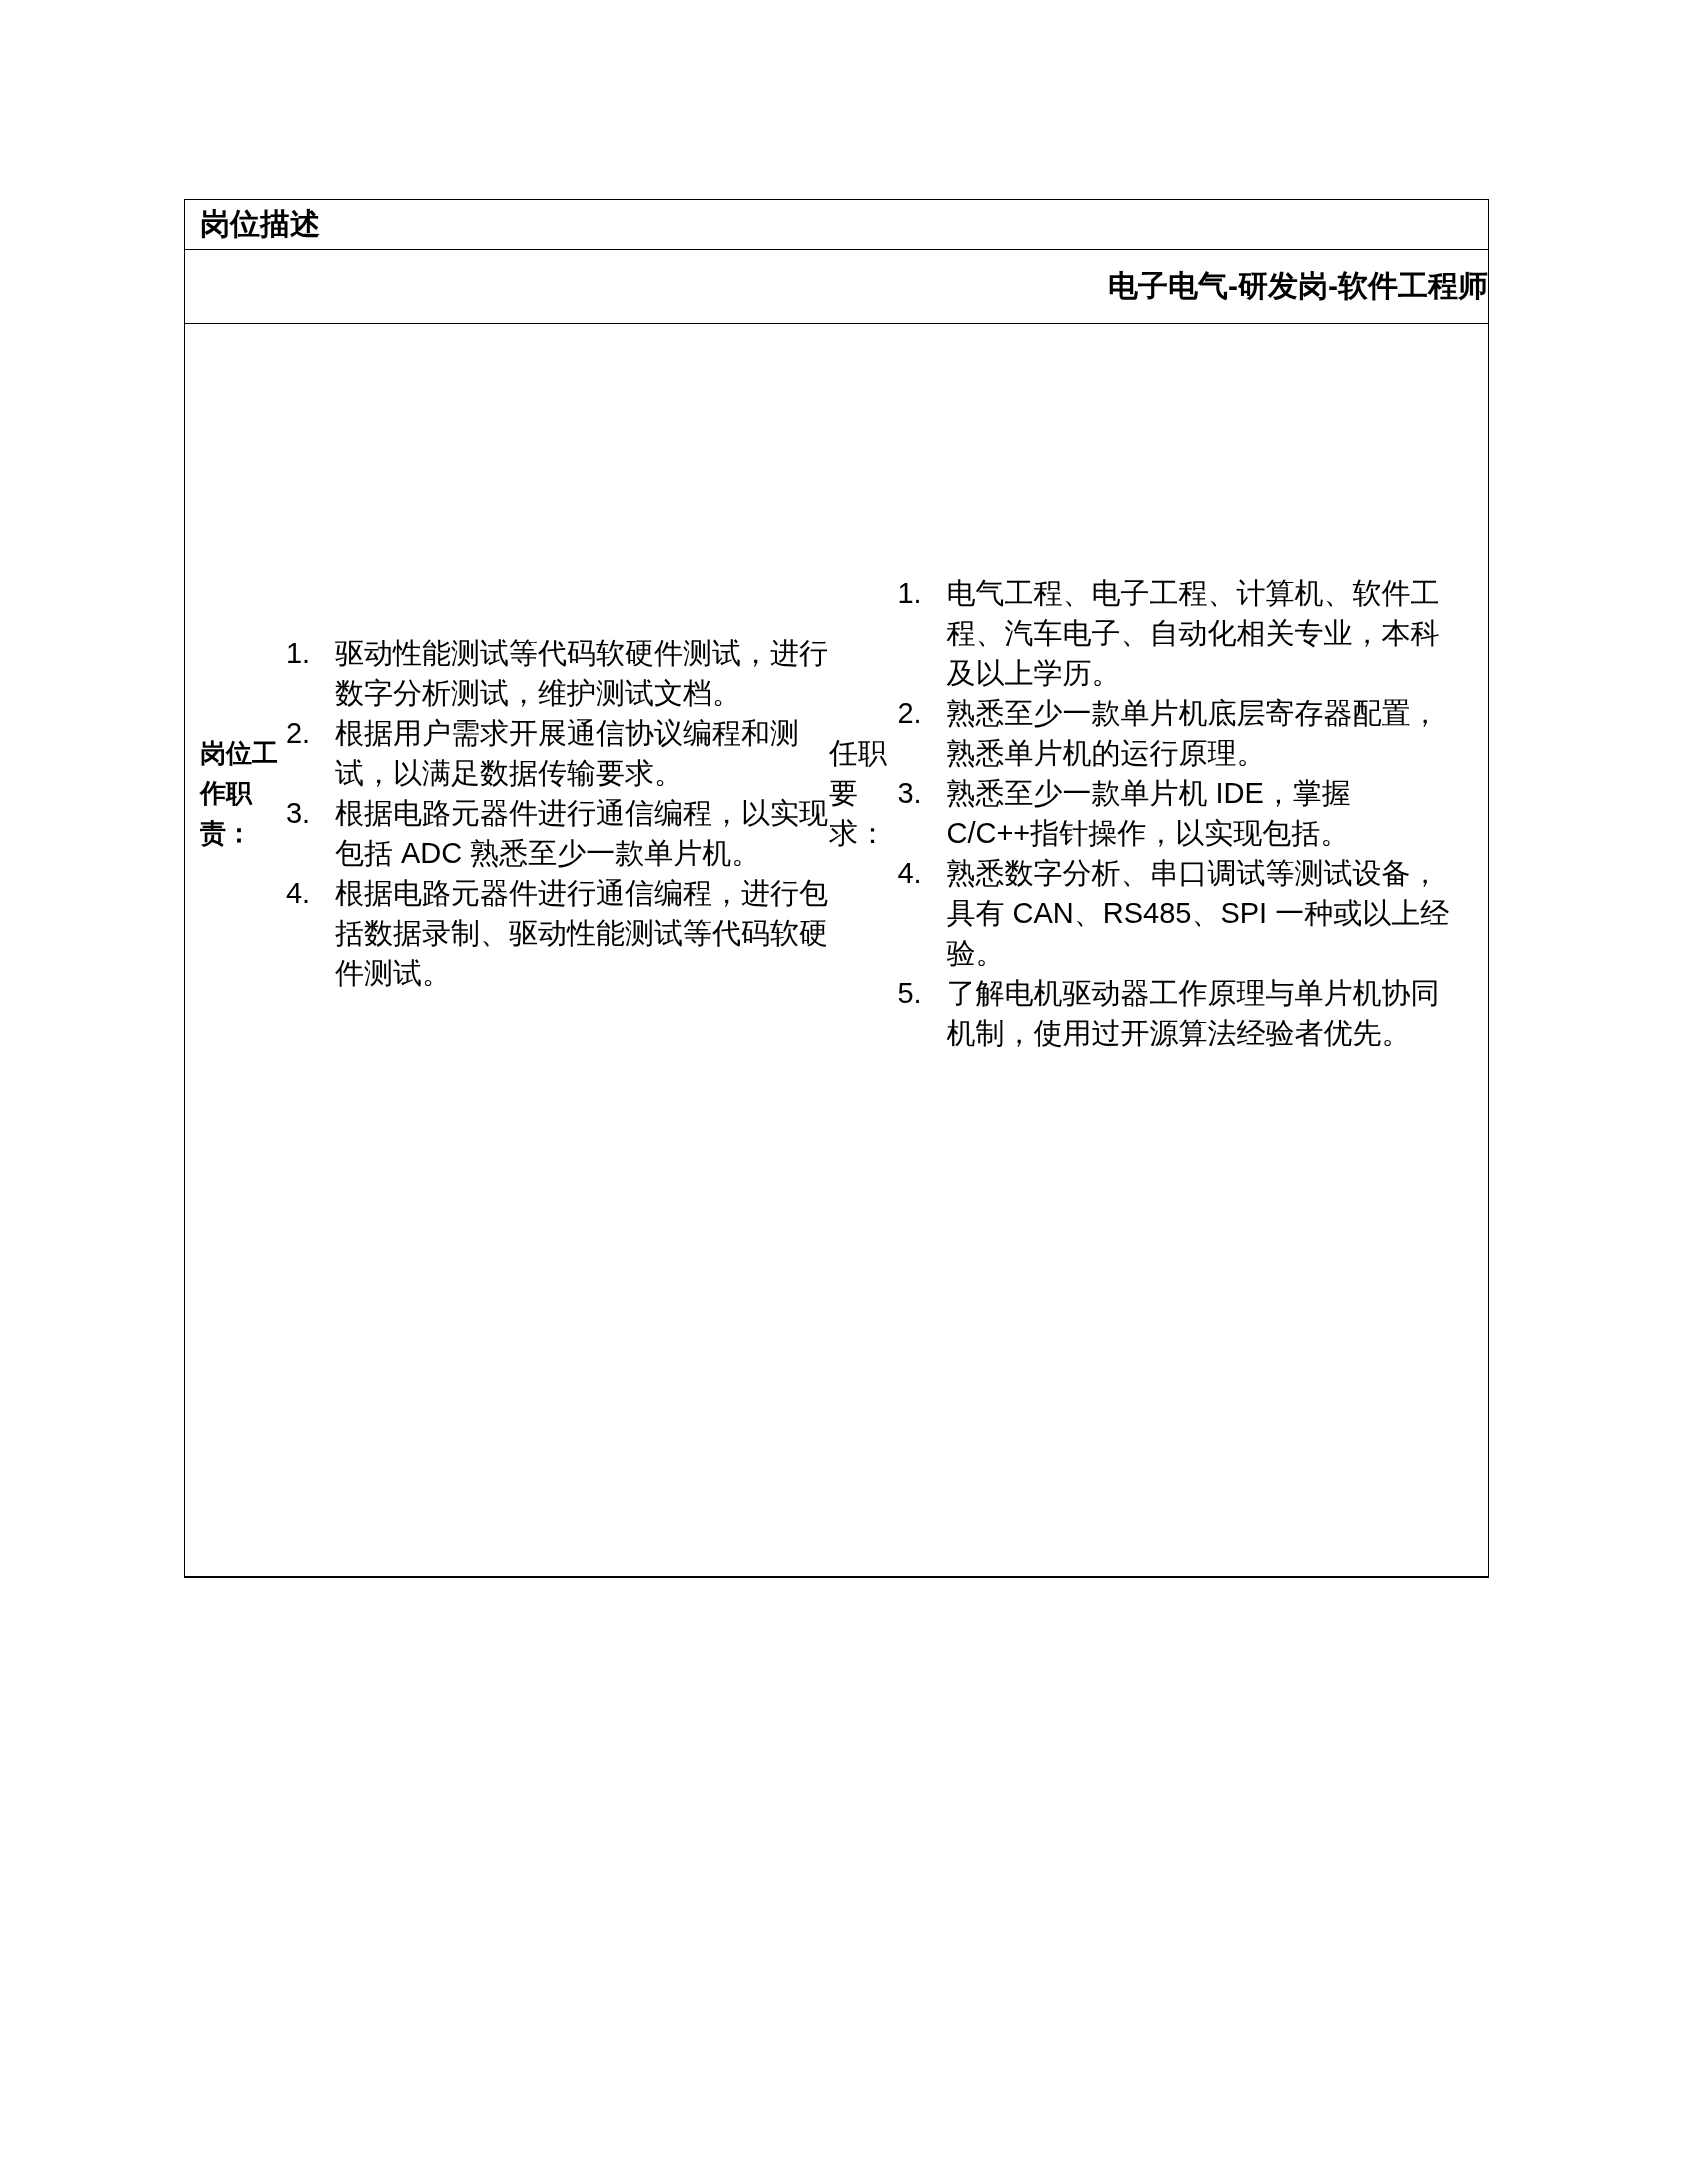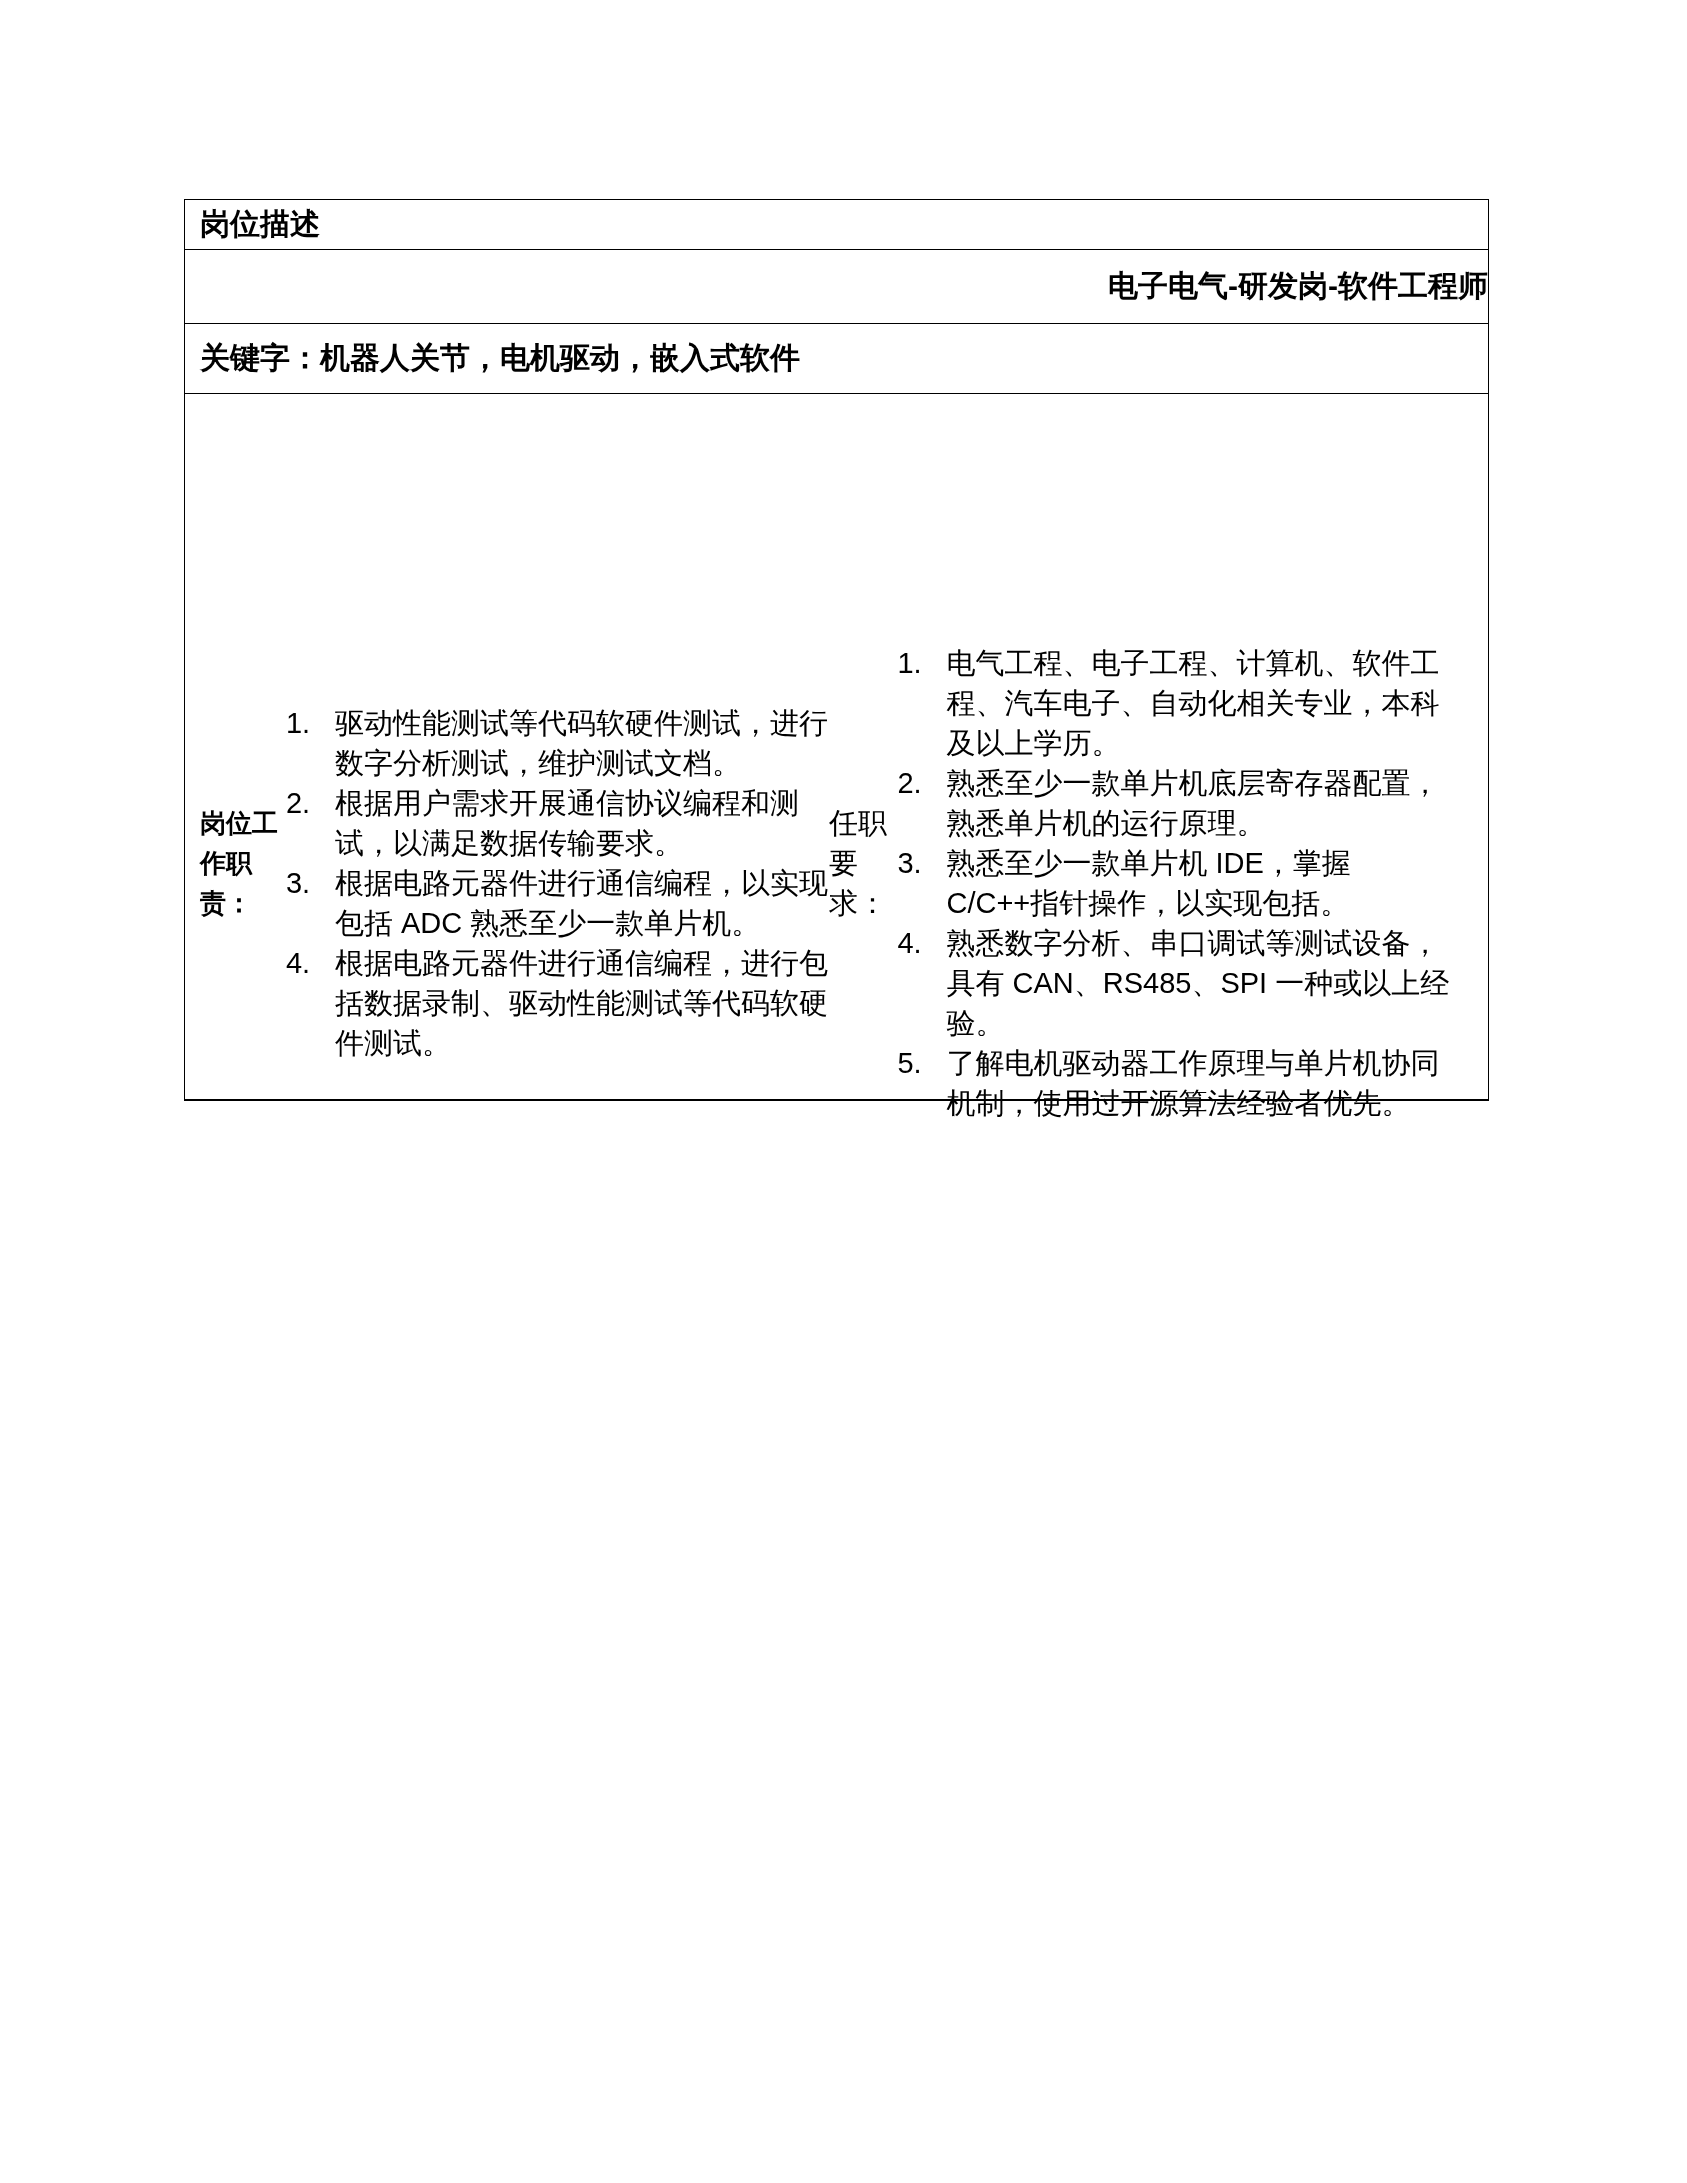--- a/index.html
+++ b/index.html
@@ -13,21 +13,21 @@
     height: 2183px;
     background: #ffffff;
     font-family: "Liberation Sans", "DejaVu Sans", sans-serif;
     color: #000000;
   }
   .doc-table {
     position: absolute;
     left: 184px;
     top: 199px;
     width: 1305px;
-    height: 902px;
+    height: 1379px;
     box-sizing: border-box;
     border: 1.6px solid #000000;
     border-bottom-width: 2.5px;
     background: #ffffff;
   }
   .row {
     box-sizing: content-box;
     border-bottom: 1.6px solid #000000;
     display: flex;
     align-items: center;
@@ -86,23 +86,20 @@
   <div class="doc-table">
 
     <div class="row row-1">
       <span class="bold-line">岗位描述</span>
     </div>
 
     <div class="row row-2">
       <span class="bold-line">电子电气-研发岗-软件工程师</span>
     </div>
 
-    <div class="row row-3">
-      <span class="bold-line">关键字：机器人关节，电机驱动，嵌入式软件</span>
-    </div>
 
     <div class="row row-body">
       <p class="sec-heading">岗位工作职责：</p>
 
       <ol class="num-list">
         <li>
           <span class="num">1.</span>
           <span class="li-text">驱动性能测试等代码软硬件测试，进行数字分析测试，维护测试文档。</span>
         </li>
         <li>

